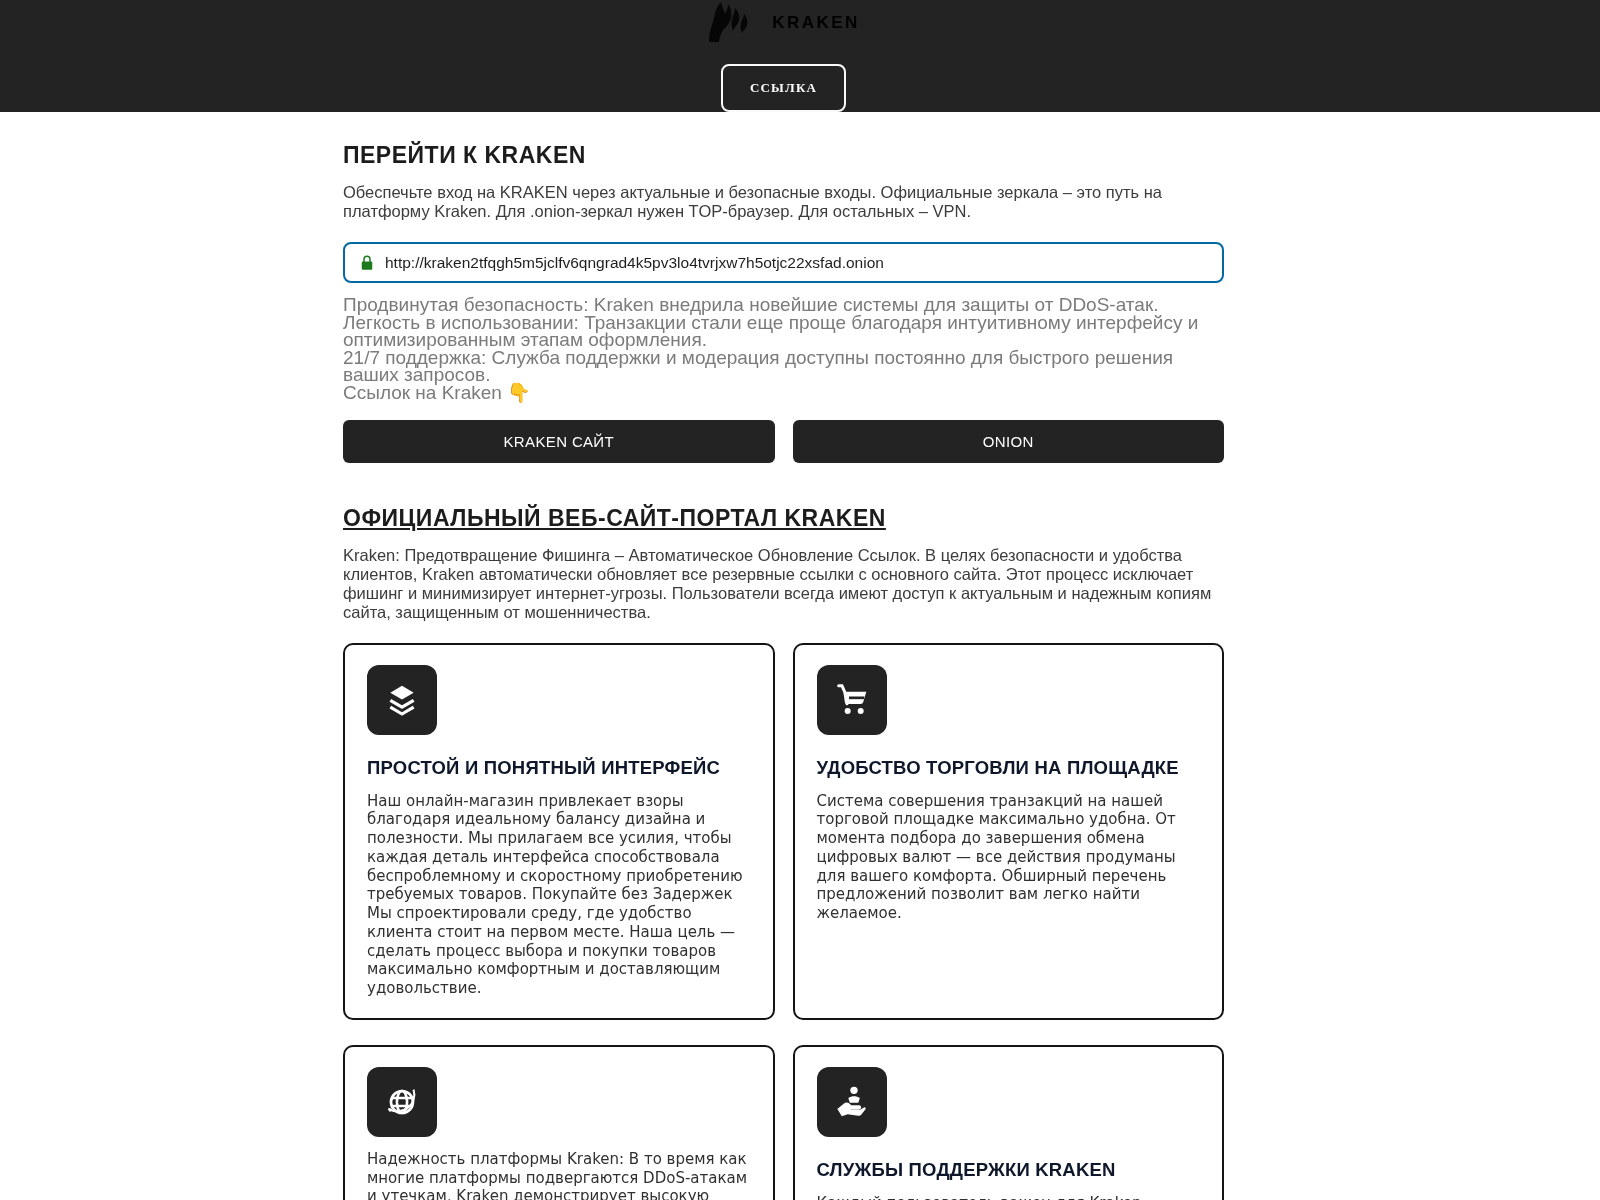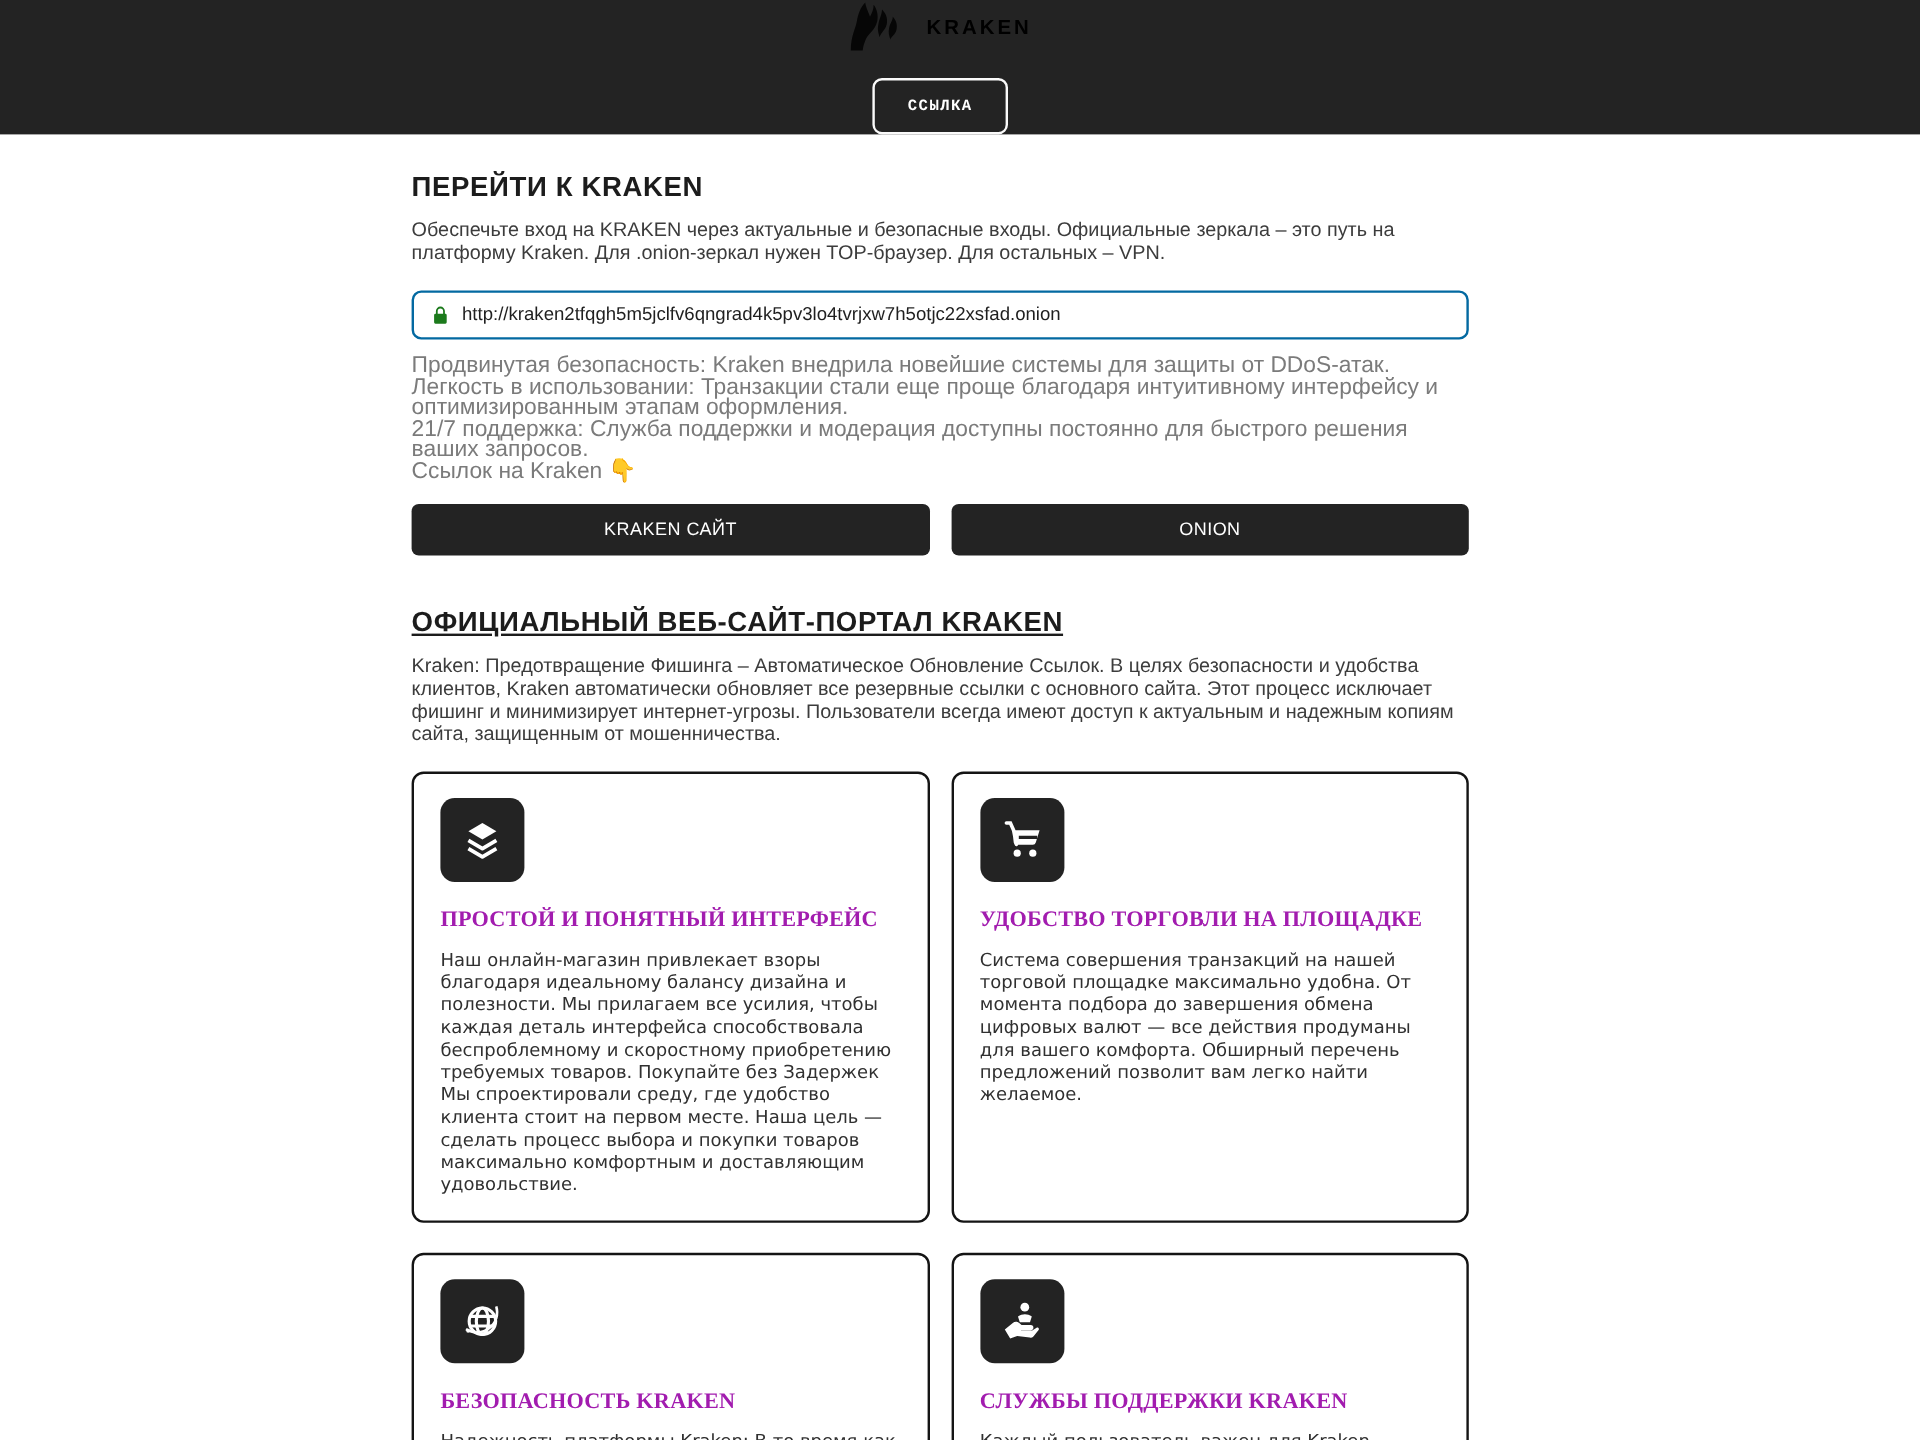--- a/index.html
+++ b/index.html
@@ -7,21 +7,21 @@
               font-family:"Liberation Sans", sans-serif; }
   .shell { width:881px; margin-left:343px; }
 
   
   .site-header { height:112px; background:#232323; width:1600px; }
   .site-header .shell { display:flex; align-items:center; justify-content:space-between; height:100%;flex-direction:column; }
   .brand { display:flex; align-items:center; gap:13px; }
   .brand svg { display:block; }
   .brand-name { font-size:17px; font-weight:700; letter-spacing:2.5px; color:#000000; }
   .link-btn { background:transparent; border:2px solid #fafafa; border-radius:8px;
-              color:#ffffff; font-family:Liberation Mono, monospace;
+              color:#ffffff; font-family:Liberation Serif, serif;
               font-size:13px; font-weight:700; letter-spacing:1.2px;
               padding:14px 27px; cursor:pointer; }
 
   
   .h-title { margin-top:30px; font-size:23px; font-weight:800; letter-spacing:.5px; color:#1c1c1c; }
   .lead { margin-top:14px; font-size:16.5px; line-height:19px; color:#3c3c3c; }
 
   .url-box { margin-top:21px; height:41px; border:2px solid #0369a1; border-radius:8px;
              display:flex; align-items:center; gap:9px; padding:0 13px;
              font-size:15.5px; color:#1f1f1f; background:#fff; cursor:text; }
@@ -38,22 +38,22 @@
   
   .h2-title { margin-top:42px; font-size:23px; font-weight:800; letter-spacing:.5px; color:#1c1c1c;text-decoration:underline; }
   .portal-desc { margin-top:14px; font-size:16.5px; line-height:19px; color:#3c3c3c; }
 
   
   .cards { margin-top:21px; display:grid; grid-template-columns:1fr 1fr;
            column-gap:18px; row-gap:25px; }
   .card { border:2px solid #141414; border-radius:10px; padding:20px 22px; background:#fff; }
   .icon-tile { width:70px; height:70px; background:#232323; border-radius:12px;
                display:flex; align-items:center; justify-content:center; }
-  .card h3 { margin-top:22px; font-family:Liberation Serif, serif; font-size:18.5px;
-             font-weight:700; letter-spacing:.2px; color:#a21caf; }
+  .card h3 { margin-top:22px; font-family:Liberation Sans, sans-serif; font-size:18.5px;
+             font-weight:700; letter-spacing:.2px; color:#0f172a; }
   .card p  { margin-top:13px; font-family:"DejaVu Sans",sans-serif; font-size:15px;
              line-height:1.25; color:#303030; }
 </style>
 </head>
 <body>
 
 <header class="site-header">
   <div class="shell">
     <div class="brand">
       <svg width="52" height="46" viewBox="0 0 52 46">
@@ -125,21 +125,20 @@
     <div class="card">
       <div class="icon-tile">
         <svg width="42" height="42" viewBox="0 0 24 24" fill="none" stroke="#ffffff" stroke-width="1.5">
           <circle cx="12" cy="12" r="6.3"></circle>
           <ellipse cx="12" cy="12" rx="2.9" ry="6.3"></ellipse>
           <path d="M6 9.7h12M6 14.3h12"></path>
           <path d="M4.2 15.8A9.6 9.6 0 0 0 18.6 4.9" stroke-width="1.2"></path>
           <circle cx="5.2" cy="16.6" r=".9" fill="#ffffff" stroke="none"></circle>
         </svg>
       </div>
-      <h3>БЕЗОПАСНОСТЬ KRAKEN</h3>
       <p>Надежность платформы Kraken: В то время как многие платформы подвергаются DDoS-атакам и утечкам, Kraken демонстрирует высокую устойчивость.</p>
     </div>
 
     <div class="card">
       <div class="icon-tile">
         <svg width="40" height="40" viewBox="0 0 24 24" fill="#ffffff">
           <circle cx="13.2" cy="5" r="2.2"></circle>
           <path d="M9.8 9.6c2.1-1.5 4.8-1.5 6.9 0l-.9 2.9h-5.1z"></path>
           <path d="M3.2 16.2l4-3.3c.9-.8 2.3-.8 3.2 0l1.2 1h4.6a1.3 1.3 0 1 1 0 2.6h-5l.1.2h5.6l2.2-1.4c.7-.4 1.5.4 1 1.1l-2.6 3.2a2 2 0 0 1-1.8.6l-6.3-.8-3.5 1.2z"></path>
         </svg>

